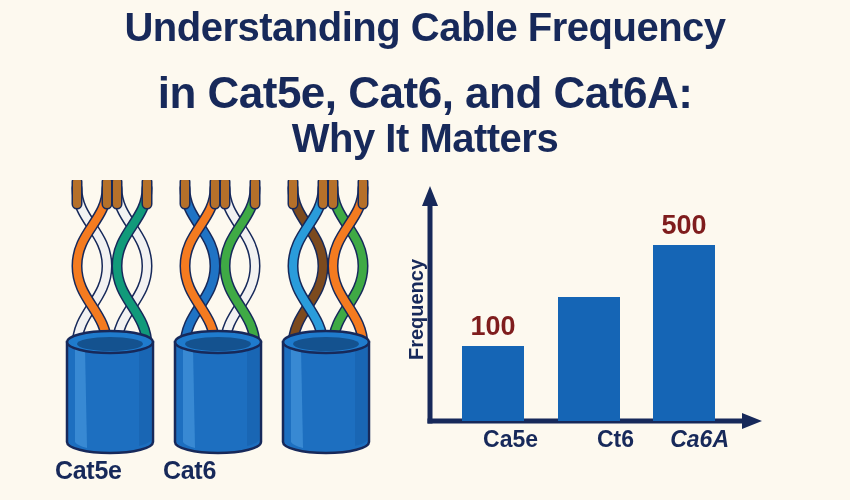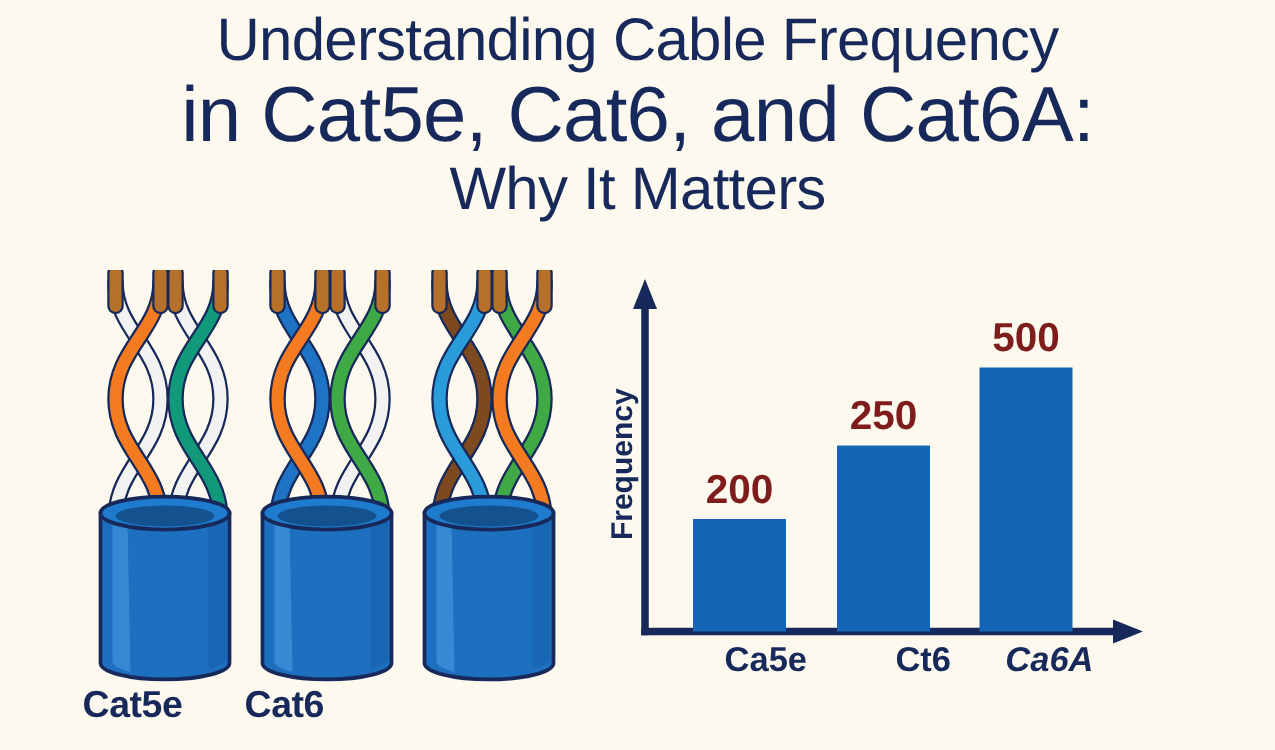--- a/index.html
+++ b/index.html
@@ -15,26 +15,26 @@
     position:absolute; left:0; top:0;
     width:850px; height:500px;
     background:#fdf9ef;
   }
 
   
   .title-block {
     position:absolute; left:0; top:6px; width:850px;
     text-align:center;
     color:#17295a;
-    font-weight:normal;
+    font-weight:bold;
     letter-spacing:-0.5px;
   }
   .title-line { display:block; line-height:1.08; }
   .title-line.l1 { font-size:40px; }
-  .title-line.l2 { font-size:52px; }
+  .title-line.l2 { font-size:44px;margin-top:20px; }
   .title-line.l3 { font-size:40px; }
 
   
   .cables-area {
     position:absolute; left:55px; top:180px;
     width:360px; height:305px;
   }
   .cable {
     position:absolute; top:0; width:110px; height:305px;
   }
@@ -221,22 +221,21 @@
       <polygon points="40,6 32,26 48,26" fill="#17295a"></polygon>
       <polygon points="372,241 352,233 352,249" fill="#17295a"></polygon>
 
       <rect x="72" y="166" width="62" height="75" fill="#1565b5"></rect>
       <rect x="168" y="117" width="62" height="124" fill="#1565b5"></rect>
       <rect x="263" y="65" width="62" height="176" fill="#1565b5"></rect>
     </svg>
 
     <div class="ylabel">Frequency</div>
 
-    <div class="bar-value" style="left:63px;  top:131px; width:80px;">200</div>
-    <div class="bar-value" style="left:159px; top:82px;  width:80px;">250</div>
+    <div class="bar-value" style="left:63px;  top:131px; width:80px;">100</div>
     <div class="bar-value" style="left:254px; top:30px;  width:80px;">500</div>
 
     <div class="tick-label" style="left:58px;  top:246px; width:90px;">Ca5e</div>
     <div class="tick-label" style="left:154px; top:246px; width:90px;">Ct6</div>
     <div class="tick-label" style="left:249px; top:246px; width:90px;font-style:italic;">Ca6A</div>
 
   </div>
 
 </div>
 

